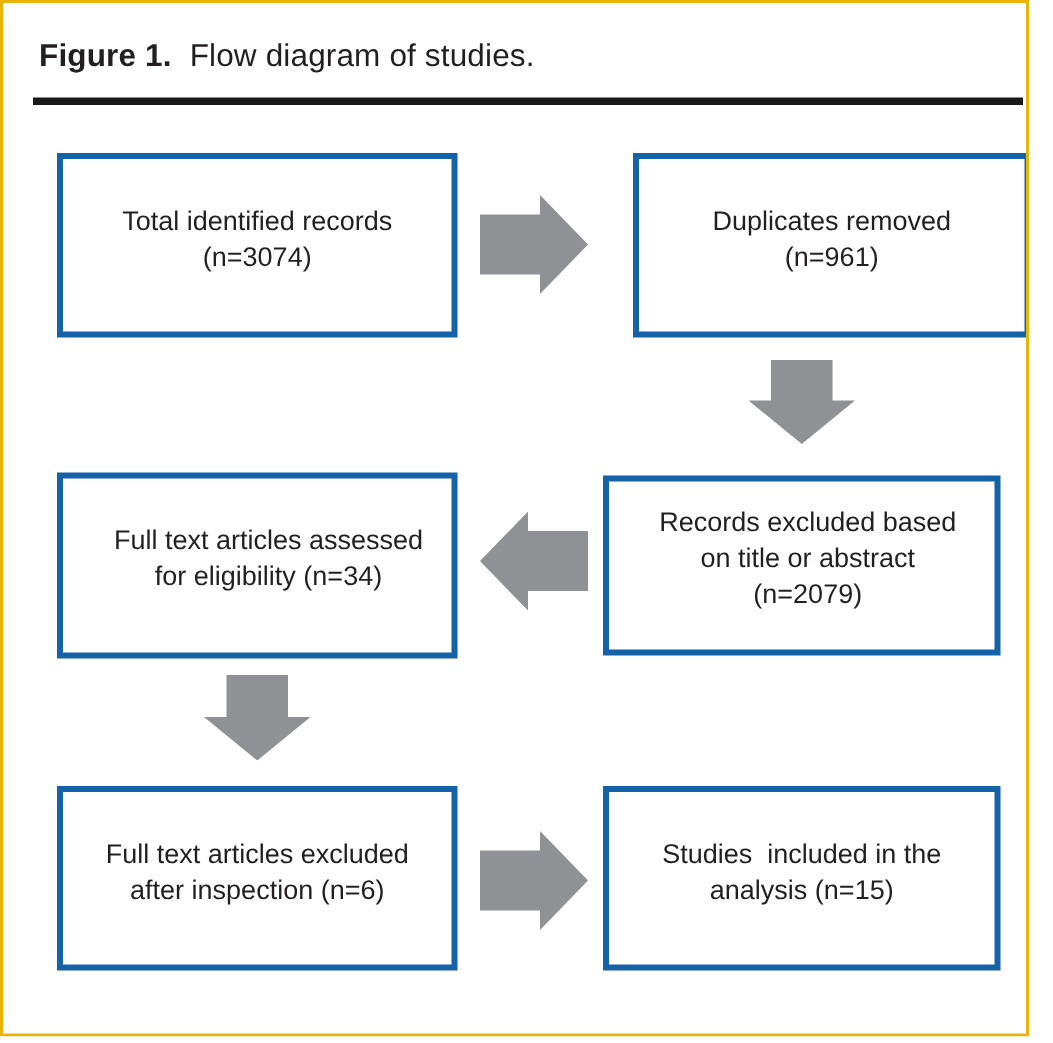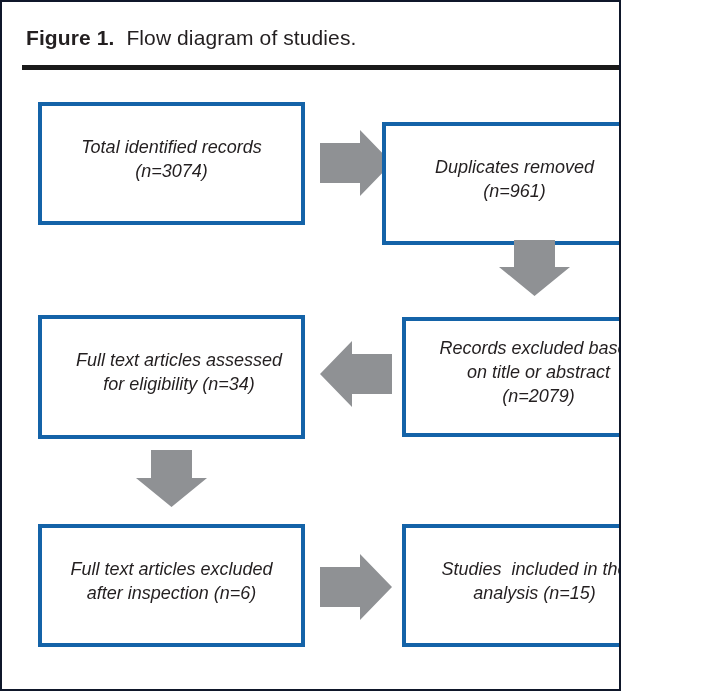--- a/index.html
+++ b/index.html
@@ -3,23 +3,23 @@
 <meta charset="utf-8">
 <style>
   html, body {
     margin: 0;
     padding: 0;
     background: #ffffff;
     font-family: "Liberation Sans", "DejaVu Sans", sans-serif;
   }
   .figure-frame {
     position: relative;
-    width: 621px;
+    width: 686px;
     height: 691px;
-    border: 2px solid #0f172a;
+    border: 2px solid #eab308;
     background: #ffffff;
     box-sizing: border-box;
     overflow: hidden;
   }
   .figure-title {
     position: absolute;
     left: 24px;
     top: 24px;
     font-size: 21px;
     color: #231f20;
@@ -43,30 +43,29 @@
     background: #ffffff;
     display: flex;
     align-items: center;
     justify-content: center;
     text-align: center;
     font-size: 18px;
     line-height: 24px;
     color: #231f20;
     white-space: pre-wrap;
     padding: 4px 8px 14px 8px;
-    font-style: italic;
   }
   .arrow {
     position: absolute;
     display: block;
   }
   .arrow polygon { fill: var(--arrow-gray, #8f9194); }
   
   #box-identified       { left: 36px;  top: 100px; width: 267px; height: 123px; }
-  #box-duplicates       { left: 380px; top: 100px; width: 265px; height: 123px; margin-top: 20px; }
+  #box-duplicates       { left: 420px; top: 100px; width: 265px; height: 123px; }
   #box-assessed         { left: 36px;  top: 313px; width: 267px; height: 124px; padding-left: 23px; }
   #box-excluded-title   { left: 400px; top: 315px; width: 265px; height: 120px; padding-left: 16px; }
   #box-excluded-fulltext{ left: 36px;  top: 522px; width: 267px; height: 123px; }
   #box-included         { left: 400px; top: 522px; width: 265px; height: 123px; }
   
   #arrow-1 { left: 318px; top: 128px; }
   #arrow-2 { left: 497px; top: 238px; }
   #arrow-3 { left: 318px; top: 339px; }
   #arrow-4 { left: 134px; top: 448px; }
   #arrow-5 { left: 318px; top: 552px; }

